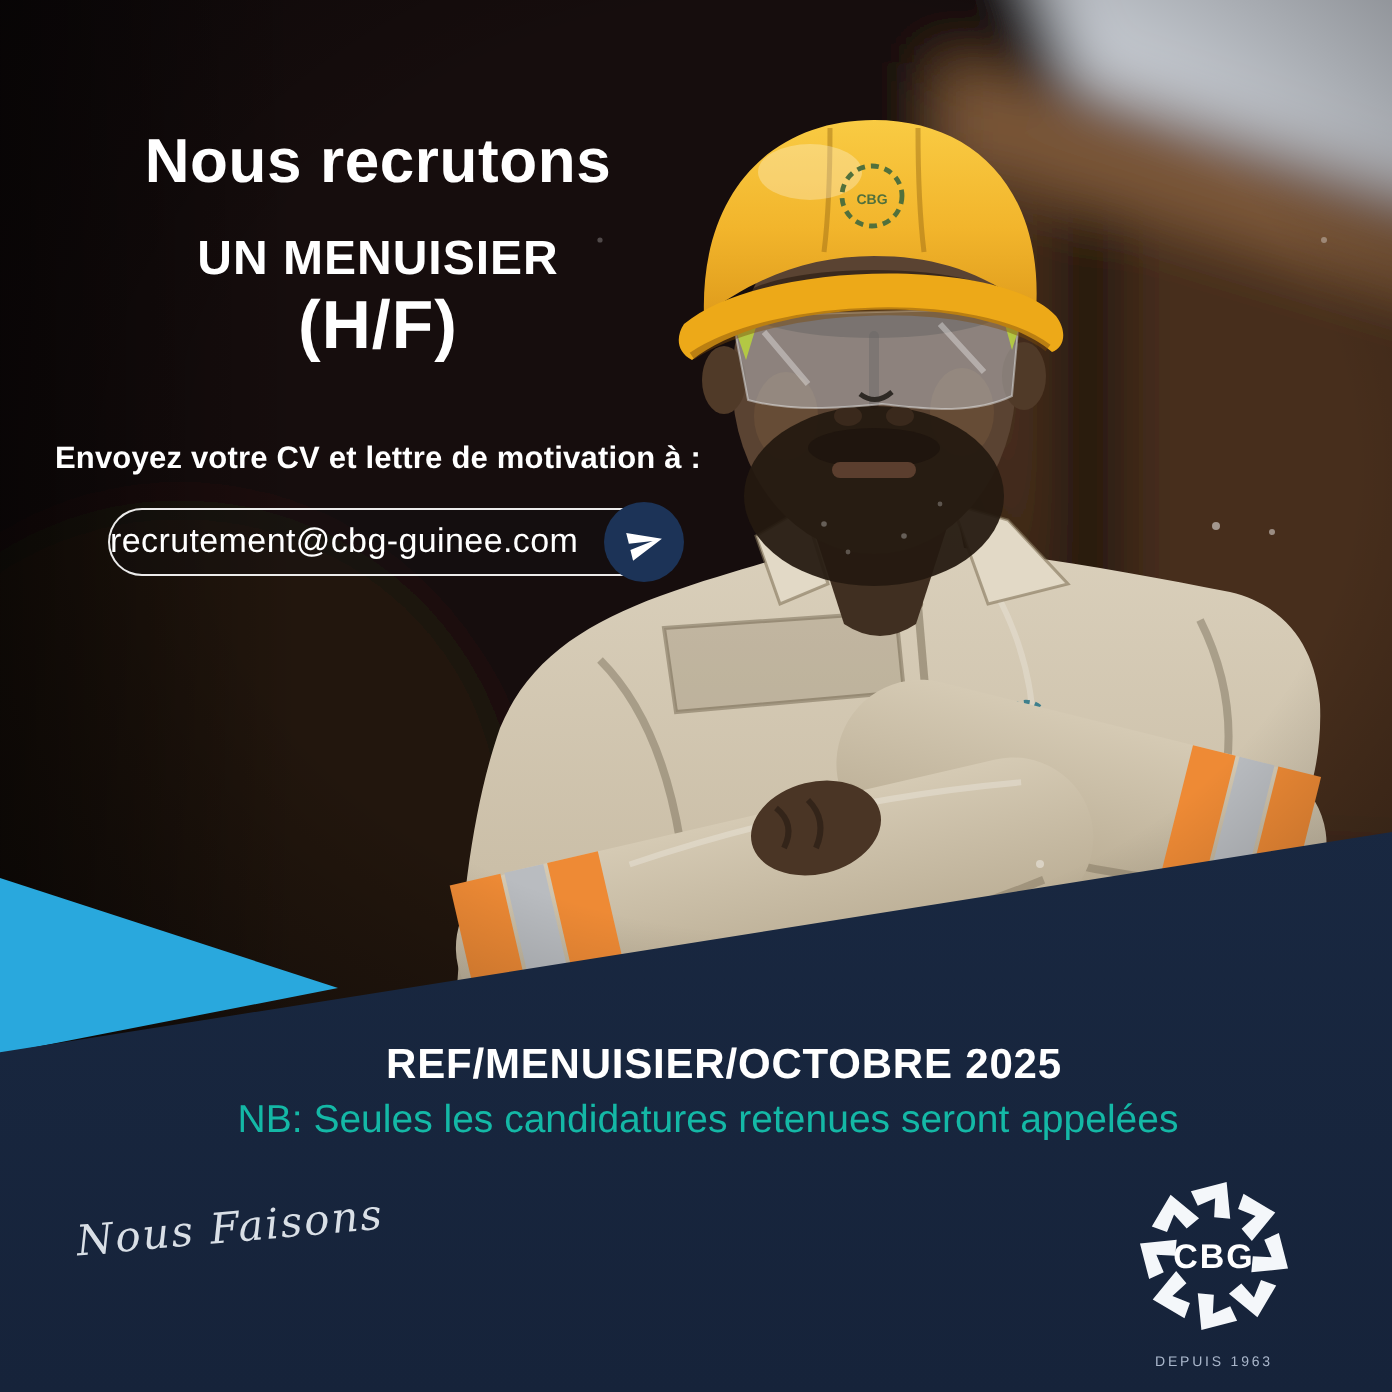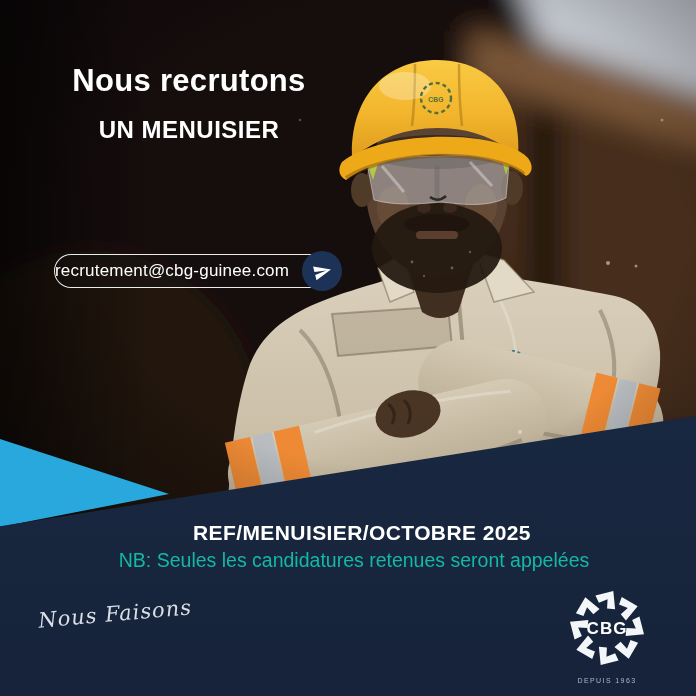--- a/index.html
+++ b/index.html
@@ -206,22 +206,24 @@
     </svg>
   </div>
 
   <div class="accent-cyan"></div>
 
   <div class="band"></div>
 
   <div class="head-block">
     <div class="headline">Nous recrutons</div>
     <div class="job-title">UN MENUISIER</div>
-  </div>
-
+    <div class="job-gender">(H/F)</div>
+  </div>
+
+  <div class="cta">Envoyez votre CV et lettre de motivation à :</div>
 
   <div class="email-pill">
     <span class="email-text">recrutement@cbg-guinee.com</span>
     <button class="send-btn" type="button">
       <span style="display:flex;">
         <svg width="19" height="19" viewBox="0 0 24 24" style="transform:rotate(-14deg);">
           <path d="M2,21 L23,12 L2,3 L2,10 L17,12 L2,14 Z" fill="#ffffff"></path>
         </svg>
       </span>
     </button>

